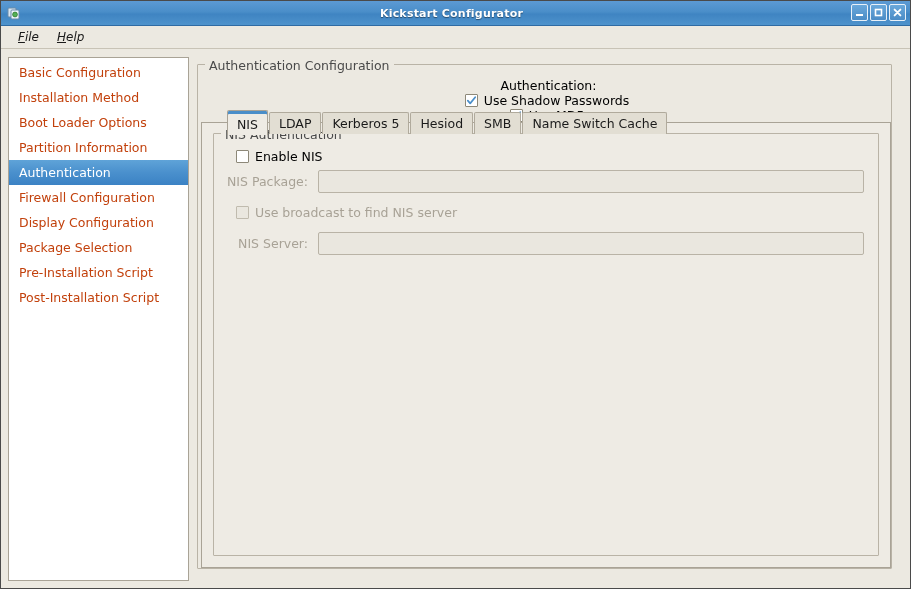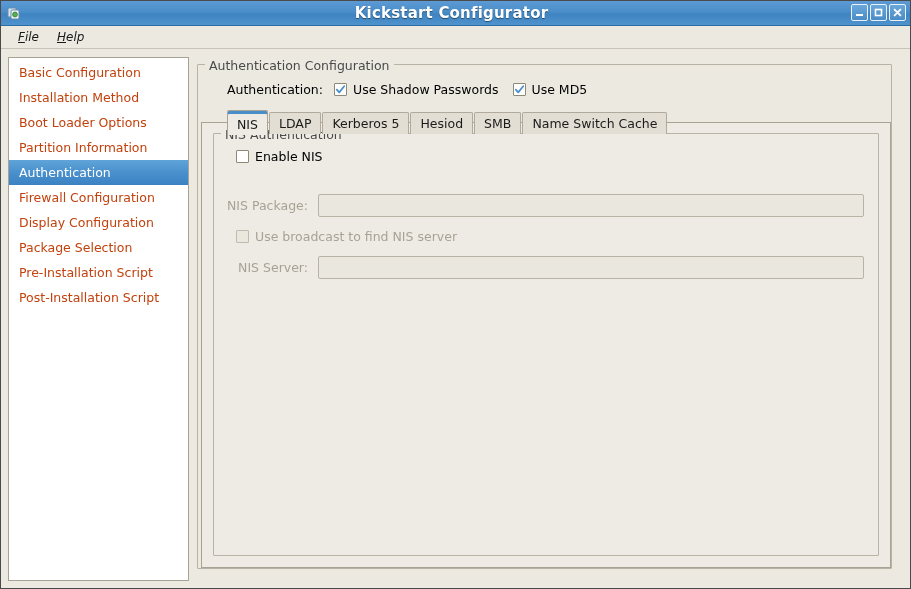--- a/index.html
+++ b/index.html
@@ -41,21 +41,21 @@
     flex: 0 0 auto;
     display: flex;
     align-items: center;
     justify-content: center;
   }
   .title-text {
     position: absolute;
     left: 0; right: 8px;
     text-align: center;
     color: #ffffff;
-    font-size: 15px;
+    font-size: 11px;
     font-weight: bold;
     letter-spacing: 0.2px;
     text-shadow: 0 1px 1px rgba(0,0,0,0.45);
     pointer-events: none;
   }
   .win-buttons {
     position: absolute;
     right: 4px;
     top: 3px;
     display: flex;
@@ -166,20 +166,21 @@
     left: 0; top: 7px; right: 11px; bottom: 12px;
     padding: 10px 10px 10px 26px;
   }
 
   
   .auth-row {
     display: flex;
     align-items: center;
     height: 22px;
     margin: 3px 0 9px 3px;
+    flex-direction: column;
   }
   .auth-label {
     font-size: 12.5px;
     color: #000000;
     margin-right: 11px;
   }
 
   .cbox-wrap {
     display: flex;
     align-items: center;
@@ -267,21 +268,21 @@
     padding: 12px 10px 10px 10px;
   }
   .inner-group > .legend { background: #eeebe4; }
 
   
   .nis-row {
     display: flex;
     align-items: center;
     margin-bottom: 12px;
   }
-  .nis-row.first { margin-top: 3px; margin-bottom: 30px; text-align: center; }
+  .nis-row.first { margin-top: 3px; margin-bottom: 6px; text-align: center; }
   .field-label {
     font-size: 12.5px;
     width: 84px;
     flex: 0 0 84px;
     text-align: right;
     margin-right: 10px;
     color: #000000;
     white-space: nowrap;
   }
   .textfield {

